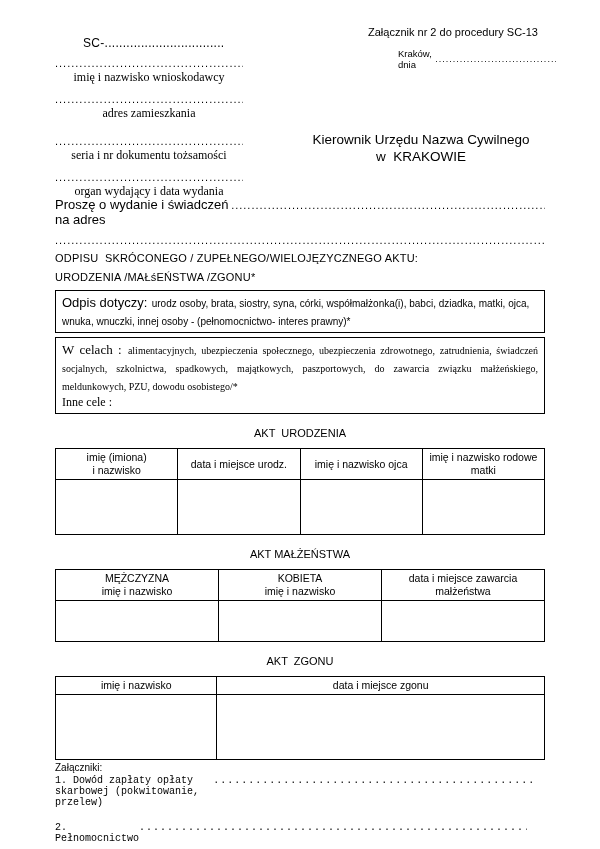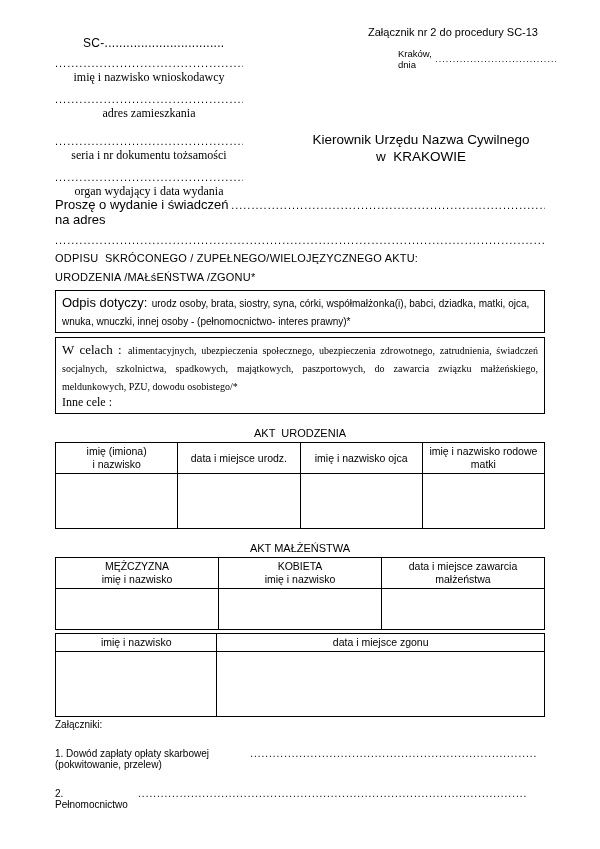--- a/index.html
+++ b/index.html
@@ -53,32 +53,32 @@
   .subject{font-size:11px;margin-top:7px;letter-spacing:.2px;}
 
   .box{border:1px solid #000;margin-top:7px;padding:2px 6px 3px 6px;box-sizing:border-box;}
   .box .biglabel{font-size:13px;}
   .box .smalltext{font-size:10px;line-height:13px;}
   #purpose-box{min-height:64px;margin-top:4px;font-family:Liberation Serif, serif;}
   #purpose-text{text-align:justify;}
   #other-purposes{font-size:12px;margin-top:1px;}
 
   .table-title{text-align:center;font-size:11px;margin-top:13px;}
-  table{width:100%;border-collapse:collapse;margin-top:3px;table-layout:fixed;border-radius:28px;}
+  table{width:100%;border-collapse:collapse;margin-top:9px;table-layout:fixed;border-radius:28px;}
   th,td{border:1px solid #000;padding:2px 3px;}
   th{font-weight:normal;font-size:10.5px;white-space:pre-line;vertical-align:middle;line-height:13px;}
   td{height:50px;}
   #marriage-table td{height:36px;}
   #death-table td{height:60px;}
   #death-table col.c1{width:33%;}
   #death-table col.c2{width:67%;}
 
   #underline-note{font-size:11px;margin-top:4px;}
   #attachments-label{font-size:10px;margin-top:2px;}
-  .att-item{display:flex;align-items:baseline;font-size:10px;margin-top:18px;margin-bottom:14px;}
+  .att-item{display:flex;align-items:baseline;font-size:10px;margin-top:2px;margin-bottom:14px;font-family:Liberation Mono, monospace;}
   .att-item .leader{font-size:10px;}
   #att-0{padding-right:8px;}
   #att-1{padding-right:18px;}
 </style>
 </head>
 <body>
 
 <div class="page">
 
   <div class="abs" id="sc-line">SC-.................................</div>
@@ -167,20 +167,21 @@
 małżeństwa</th>
       </tr>
       <tr>
         <td></td>
         <td></td>
         <td></td>
       </tr>
     </tbody>
       </table>
 
+    <div class="table-title pre">AKT  ZGONU</div>
     <table id="death-table">
       <colgroup>
           <col class="c1">
           <col class="c2">
         </colgroup>
       <tbody>
           <tr>
         <th>imię i nazwisko</th>
         <th>data i miejsce zgonu</th>
       </tr>

